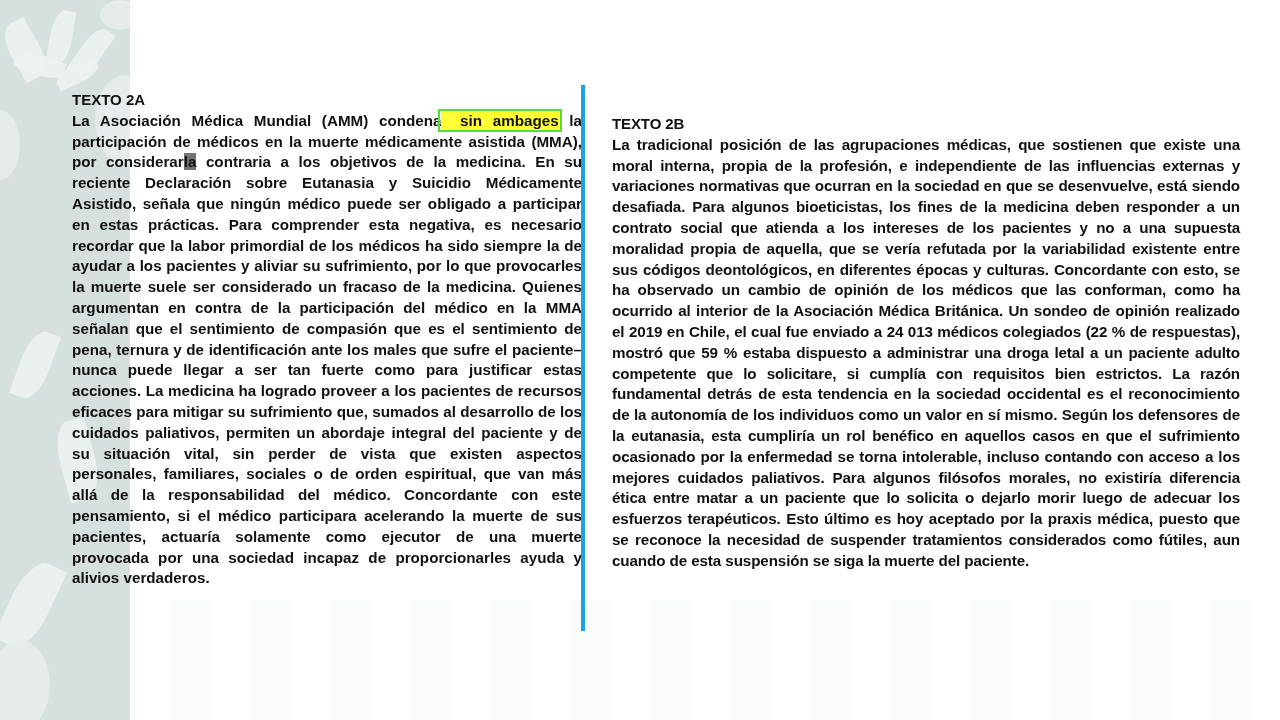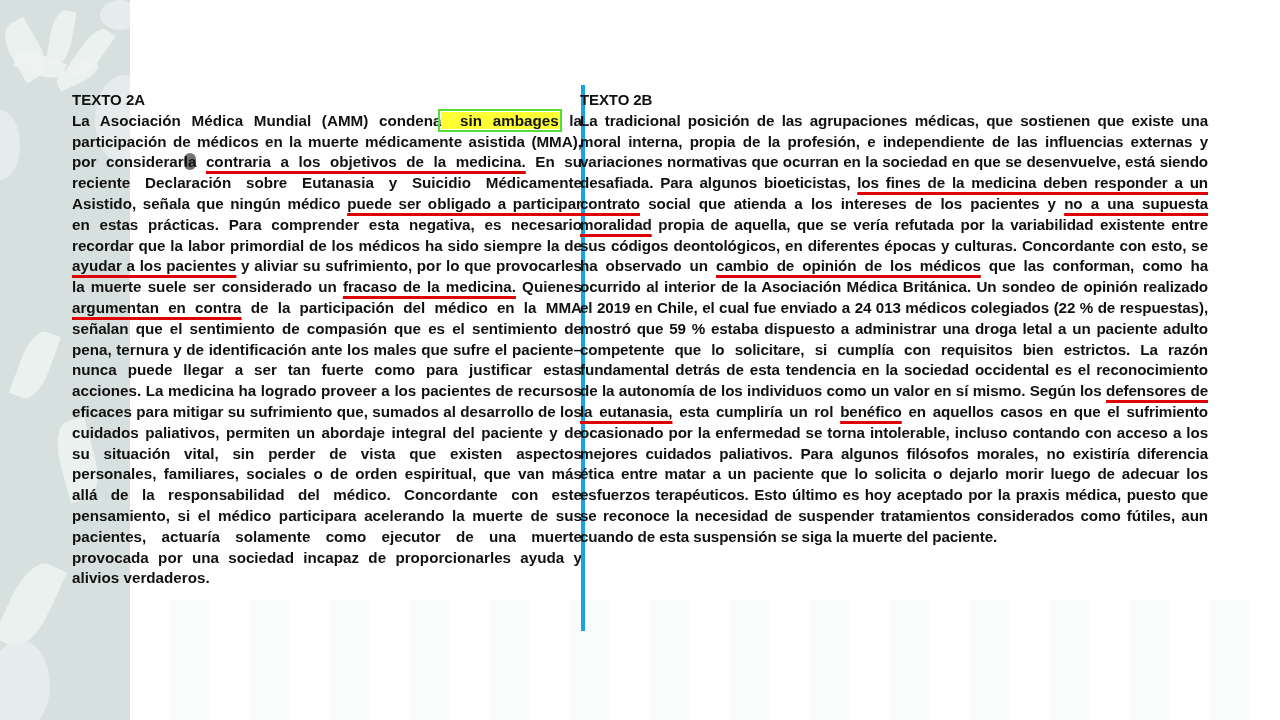--- a/index.html
+++ b/index.html
@@ -21,35 +21,34 @@
   .bottom-pattern {
     position:absolute; left:130px; right:0; top:600px; height:120px;
     background:repeating-linear-gradient(90deg, #ffffff 0 40px, #fafcfc 40px 80px);
   }
   .column {
     position:absolute; top:90px;
     font-weight:bold; font-size:15.2px; line-height:20.8px; color:#111;
     text-align:justify;
   }
   #colA { left:52px; width:510px;margin-left:20px; }
-  #colB { left:580px; width:628px; font-family:"Liberation Sans", sans-serif; letter-spacing:-0.1px; }
+  #colB { left:612px; width:628px; font-family:"Liberation Sans", sans-serif; letter-spacing:-0.1px;margin-top:24px; }
   .heading { display:block; font-size:15px; }
   .divider {
     position:absolute; left:581px; top:85px; width:4px; height:546px; background:#1aa3df;
   }
   .ul {
-    text-decoration:underline; text-decoration-color:#e00000;
+    text-decoration-color:#e00000;
     text-decoration-thickness:3px; text-underline-offset:4px;
   }
   .hl-box {
     background:#ffff33; outline:2px solid #55dd33; outline-offset:1px;padding-left:8px;
   }
   .hl-mark {
     background:#737373;
-    border-radius:6px;
   }
 </style>
 </head>
 <body>
 
 <div class="left-panel">
   <div class="leaf" style="left:10px;top:20px;width:30px;height:60px;transform:rotate(-30deg);"></div>
   <div class="leaf" style="left:50px;top:10px;width:22px;height:55px;transform:rotate(10deg);"></div>
   <div class="leaf" style="left:80px;top:25px;width:22px;height:55px;transform:rotate(35deg);"></div>
   <div class="leaf" style="left:15px;top:55px;width:50px;height:20px;transform:rotate(20deg);"></div>

